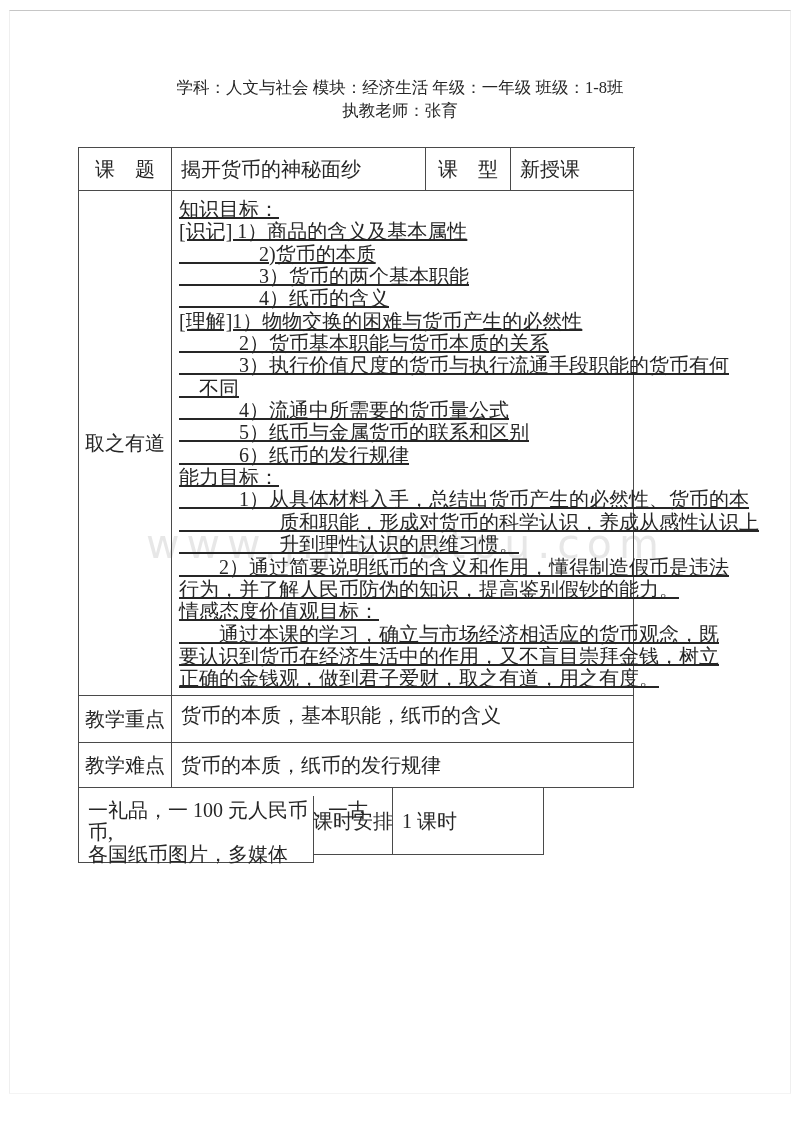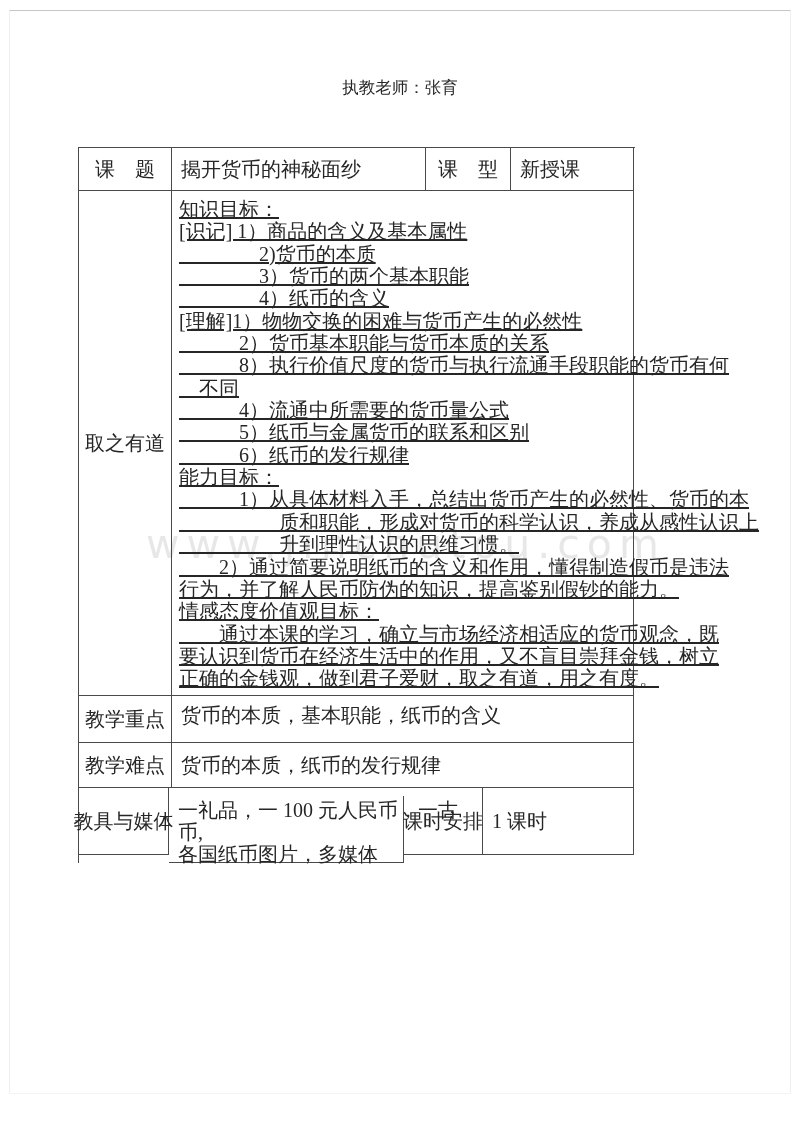--- a/index.html
+++ b/index.html
@@ -64,20 +64,21 @@
   .r6 .c-val   { width:235px; }
   .r6 .c-lab2  { width:79px; }
   .r6 .c-val2  { width:151px; }
 </style>
 </head>
 <body>
 
 <div class="page-edge"></div>
 
 <div class="doc-header">
+  <div class="header-line">学科：人文与社会 模块：经济生活 年级：一年级 班级：1-8班</div>
   <div class="header-line">执教老师：张育</div>
 </div>
 
 <div class="watermark">www.jinchutou.com</div>
 
 <div class="lesson-table">
 
   <div class="t-row r1">
     <div class="t-cell label-cell c-label">课　题</div>
     <div class="t-cell value-cell c-val">揭开货币的神秘面纱</div>
@@ -88,21 +89,21 @@
   <div class="t-row r2">
     <div class="t-cell label-cell c-label">取之有道</div>
     <div class="t-cell obj-cell c-wide">
         <div class="obj-line">知识目标：</div>
         <div class="obj-line">[识记] 1）商品的含义及基本属性</div>
         <div class="obj-line">　　　　2)货币的本质</div>
         <div class="obj-line">　　　　3）货币的两个基本职能</div>
         <div class="obj-line">　　　　4）纸币的含义</div>
         <div class="obj-line">[理解]1）物物交换的困难与货币产生的必然性</div>
         <div class="obj-line">　　　2）货币基本职能与货币本质的关系</div>
-        <div class="obj-line">　　　8）执行价值尺度的货币与执行流通手段职能的货币有何</div>
+        <div class="obj-line">　　　3）执行价值尺度的货币与执行流通手段职能的货币有何</div>
         <div class="obj-line">　不同</div>
         <div class="obj-line">　　　4）流通中所需要的货币量公式</div>
         <div class="obj-line">　　　5）纸币与金属货币的联系和区别</div>
         <div class="obj-line">　　　6）纸币的发行规律</div>
         <div class="obj-line">能力目标：</div>
         <div class="obj-line">　　　1）从具体材料入手，总结出货币产生的必然性、货币的本</div>
         <div class="obj-line">　　　　　质和职能，形成对货币的科学认识，养成从感性认识上</div>
         <div class="obj-line">　　　　　升到理性认识的思维习惯。</div>
         <div class="obj-line">　　2）通过简要说明纸币的含义和作用，懂得制造假币是违法</div>
         <div class="obj-line">行为，并了解人民币防伪的知识，提高鉴别假钞的能力。</div>
@@ -118,21 +119,20 @@
     <div class="t-cell value-cell value-top c-wide">货币的本质，基本职能，纸币的含义</div>
   </div>
 
   <div class="t-row r4">
     <div class="t-cell label-cell c-label">教学难点</div>
     <div class="t-cell value-cell c-wide">货币的本质，纸币的发行规律</div>
   </div>
 
 
   <div class="t-row r6">
-    <div class="t-cell label-cell c-label">教具与媒体</div>
     <div class="t-cell aids-cell c-val">
         <div class="aids-line">一礼品，一 100 元人民币，一古</div>
         <div class="aids-line">币,</div>
         <div class="aids-line">各国纸币图片，多媒体</div>
       </div>
     <div class="t-cell label-cell c-lab2">课时安排</div>
     <div class="t-cell value-cell c-val2">1 课时</div>
   </div>
 
 </div>

